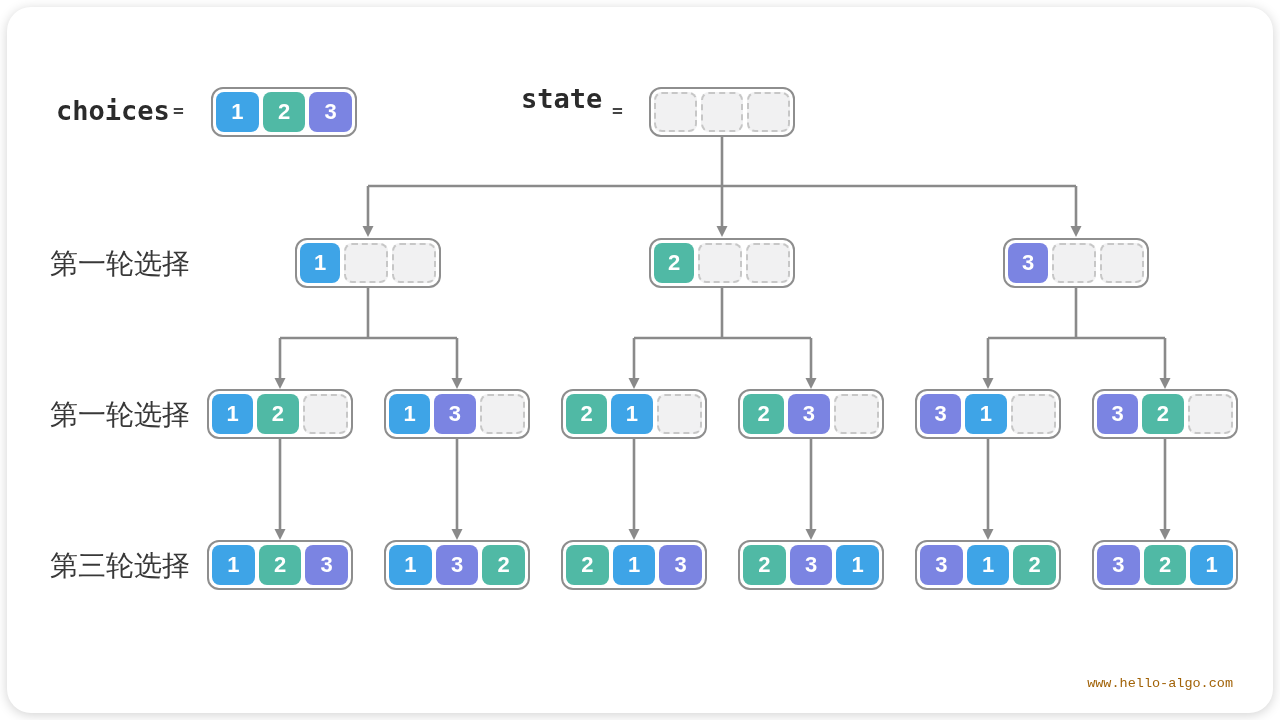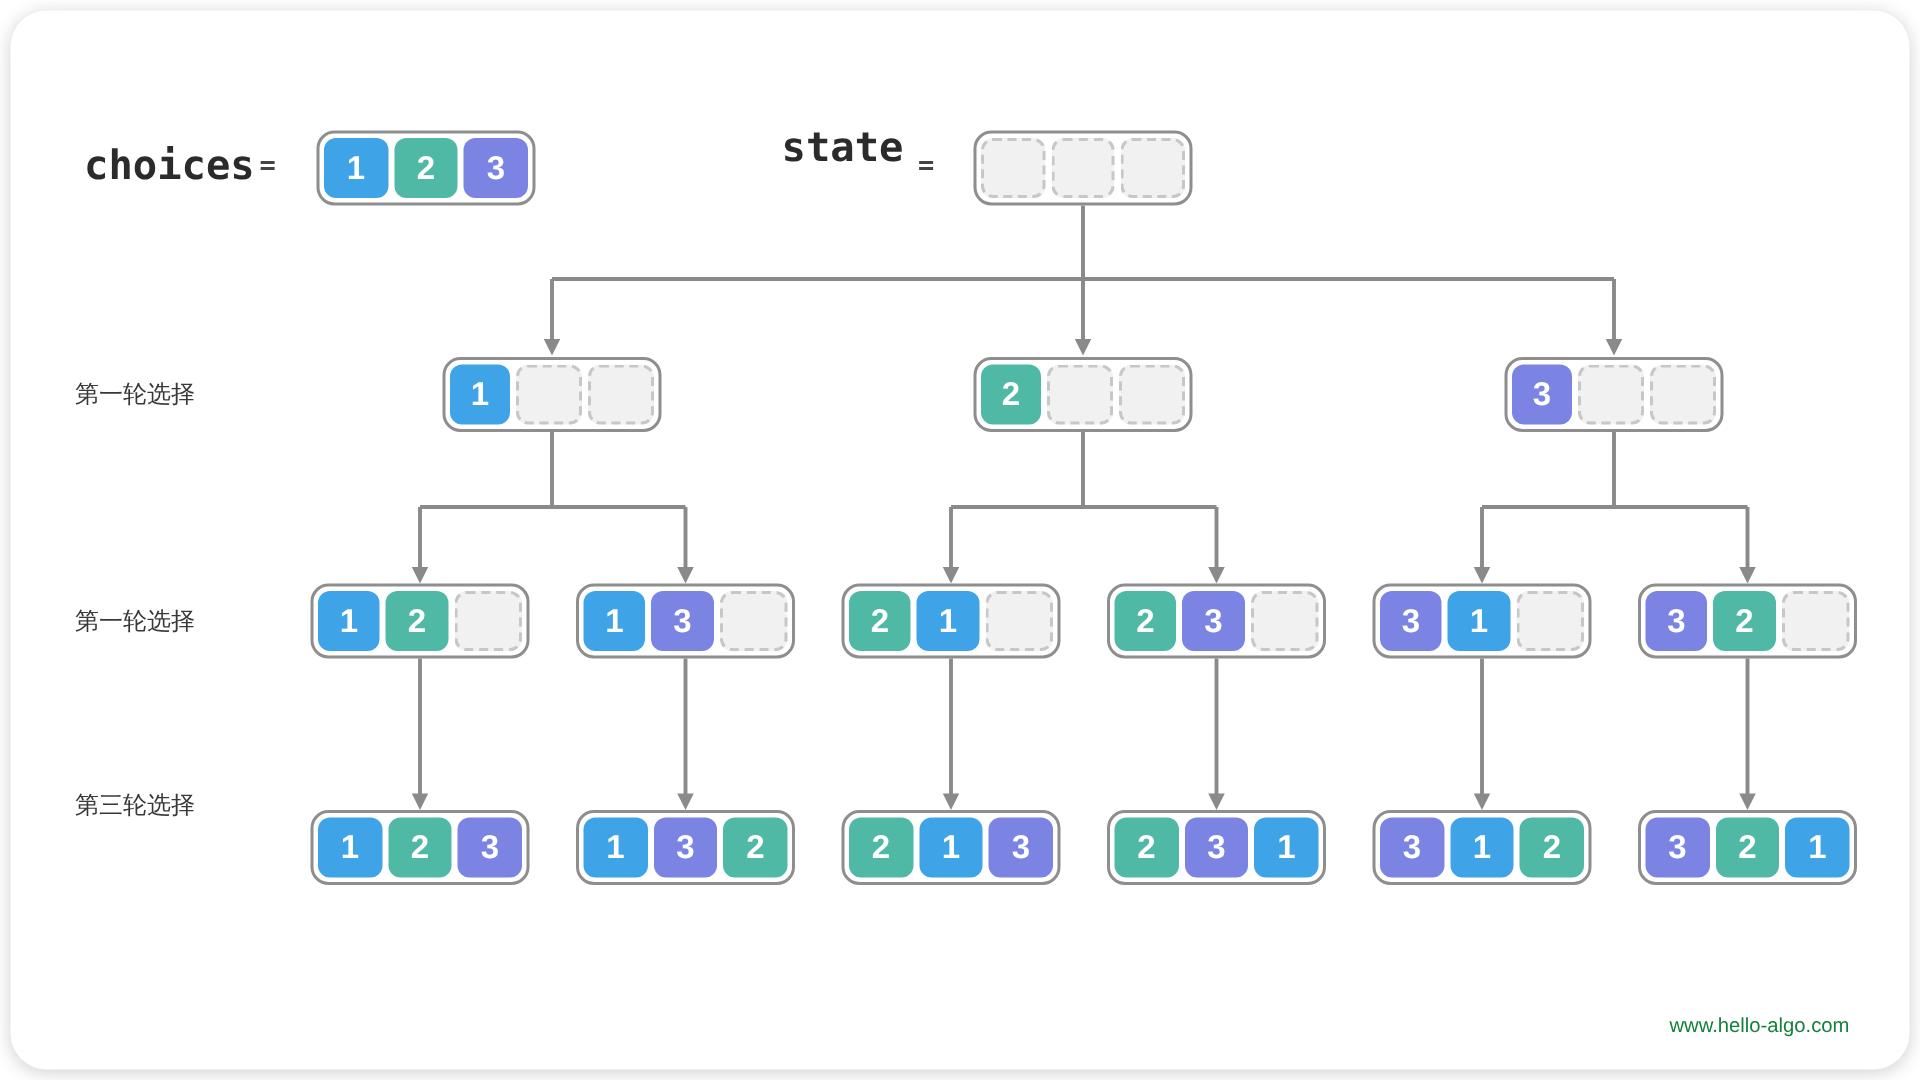--- a/index.html
+++ b/index.html
@@ -19,39 +19,39 @@
   .mono-label{
     position:absolute;color:#2b2b2b;font-family:"DejaVu Sans Mono","Liberation Mono",monospace;
     font-weight:bold;font-size:27px;line-height:26px;white-space:nowrap;
   }
   .eq{
     position:absolute;color:#444;font-family:"DejaVu Sans Mono","Liberation Mono",monospace;
     font-weight:bold;font-size:18px;line-height:26px;
   }
   .row-label{
     position:absolute;left:50px;width:120px;color:#383838;
-    font-size:16px;line-height:27px;white-space:nowrap;font-weight:500;
+    font-size:28px;line-height:27px;white-space:nowrap;font-weight:500;
   }
   .node{
     position:absolute;box-sizing:border-box;width:146px;height:50px;
     background:#fff;border:2px solid var(--border);border-radius:12px;
     padding:3px;display:flex;gap:4px;
   }
   .cell{
     flex:1;box-sizing:border-box;border-radius:8px;
     display:flex;align-items:center;justify-content:center;
     color:#fff;font-size:22px;font-weight:bold;
   }
   .cell.v1{background:var(--v1);}
   .cell.v2{background:var(--v2);}
   .cell.v3{background:var(--v3);}
   .cell.empty{background:var(--empty_fill);border:2px dashed var(--empty_border);}
   .watermark{
-    position:absolute;right:47px;top:676px;color:#15803d;
-    font-family:Liberation Sans, sans-serif;font-size:13.5px;
+    position:absolute;right:47px;top:676px;color:#a16207;
+    font-family:Liberation Mono, monospace;font-size:13.5px;
   }
 </style>
 </head>
 <body>
 
 <div class="stage">
   <div class="card"></div>
 
   <svg class="connectors" width="1280" height="720" viewBox="0 0 1280 720">
     <g class="lines">
@@ -138,21 +138,21 @@
     <div class="cell v3">3</div>
     <div class="cell v1">1</div>
     <div class="cell empty"></div>
   </div>
   <div class="node" style="left:1092px;top:389px">
     <div class="cell v3">3</div>
     <div class="cell v2">2</div>
     <div class="cell empty"></div>
   </div>
 
-  <div class="row-label" style="top:524px">第三轮选择</div>
+  <div class="row-label" style="top:552px">第三轮选择</div>
   <div class="node" style="left:207px;top:540px">
     <div class="cell v1">1</div>
     <div class="cell v2">2</div>
     <div class="cell v3">3</div>
   </div>
   <div class="node" style="left:384px;top:540px">
     <div class="cell v1">1</div>
     <div class="cell v3">3</div>
     <div class="cell v2">2</div>
   </div>

